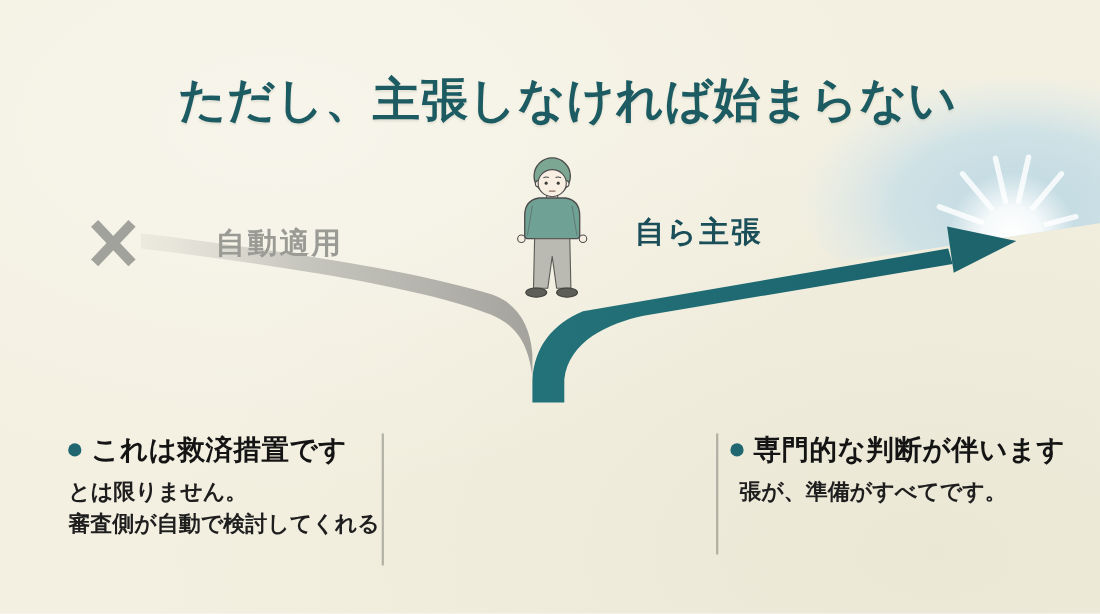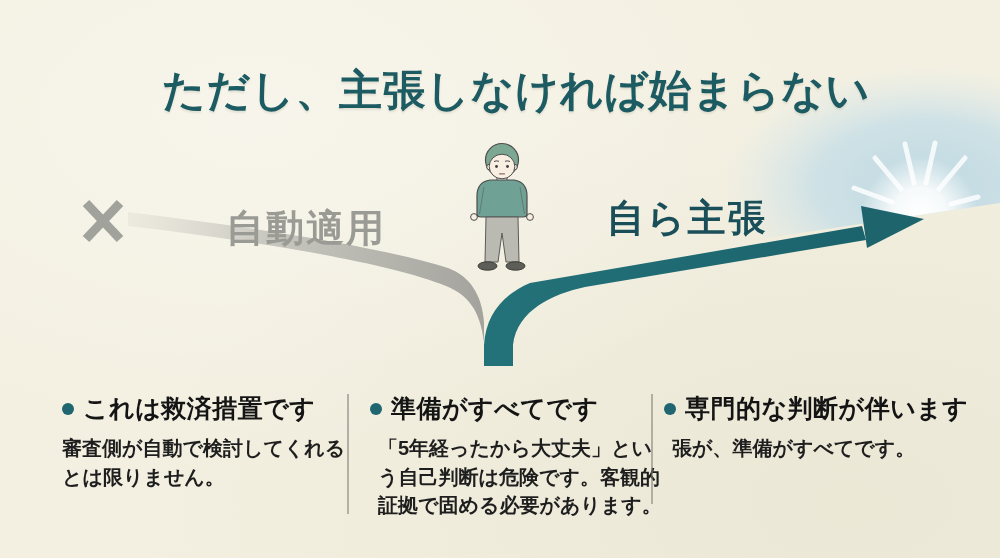--- a/index.html
+++ b/index.html
@@ -17,22 +17,22 @@
   .diagram-svg { position:absolute; inset:0; width:1000px; height:558px; }
 
   .page-title {
     position:absolute; top:46px; left:0; width:1000px;
     margin:16px; text-align:center;
     font-size:43px; font-weight:900; letter-spacing:0.5px;
     color:#1d5b63;
     text-shadow: 0 2px 2px rgba(80,80,50,0.12);
   }
   .path-label {
-    position:absolute; width:220px; text-align:center;
-    font-size:38px; font-weight:800; letter-spacing:2px;
+    position:absolute; width:220px; 
+    font-size:27px; font-weight:800; letter-spacing:2px;
     white-space:nowrap;
   }
   .label-left  { left:196px; top:203px; color:#9b9b95; }
   .label-right { left:577px; top:193px; color:#1a4f5a; }
 
   .point {
     position:absolute; top:392px;
   }
   .point-head { display:flex; align-items:center; margin:0 0 9px 0; }
   .bullet-dot {
@@ -159,38 +159,27 @@
 
   <div class="path-label label-left">自動適用</div>
   <div class="path-label label-right">自ら主張</div>
 
   <div class="point point-1">
     <div class="point-head">
       <span class="bullet-dot"></span>
       <h3 class="point-heading">これは救済措置です</h3>
     </div>
     <div class="point-body">
+      <div>とは限りません。</div>
       <div>審査側が自動で検討してくれる</div>
-      <div>とは限りません。</div>
     </div>
   </div>
 
   <div class="v-divider divider-1"></div>
 
-  <div class="point point-2">
-    <div class="point-head">
-      <span class="bullet-dot"></span>
-      <h3 class="point-heading">準備がすべてです</h3>
-    </div>
-    <div class="point-body">
-      <div>「5年経ったから大丈夫」とい</div>
-      <div>う自己判断は危険です。客観的</div>
-      <div>証拠で固める必要があります。</div>
-    </div>
-  </div>
 
   <div class="v-divider divider-2"></div>
 
   <div class="point point-3">
     <div class="point-head">
       <span class="bullet-dot"></span>
       <h3 class="point-heading">専門的な判断が伴います</h3>
     </div>
     <div class="point-body">
       <div>張が、準備がすべてです。</div>

